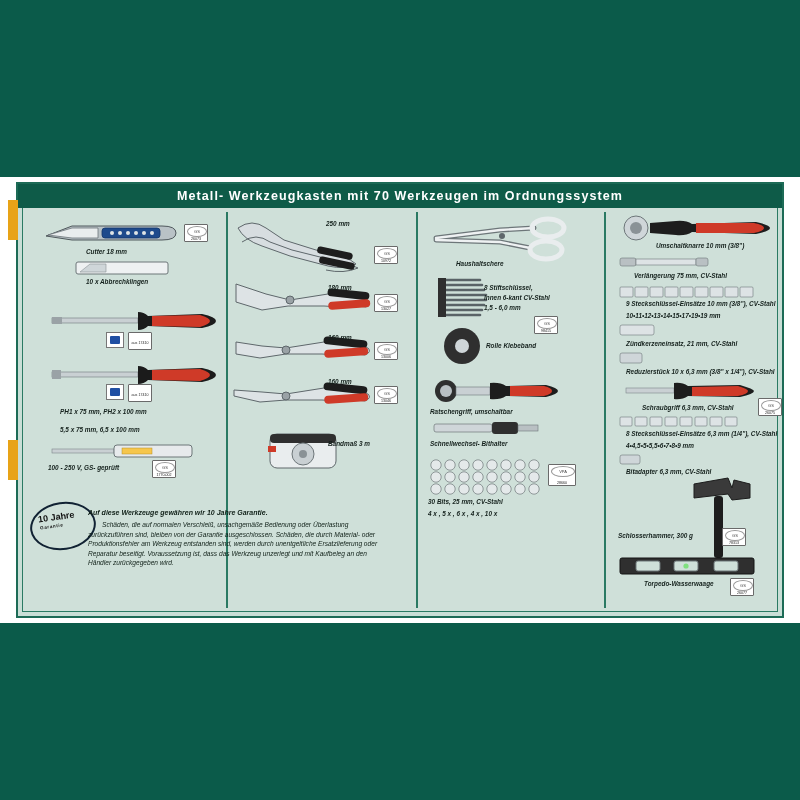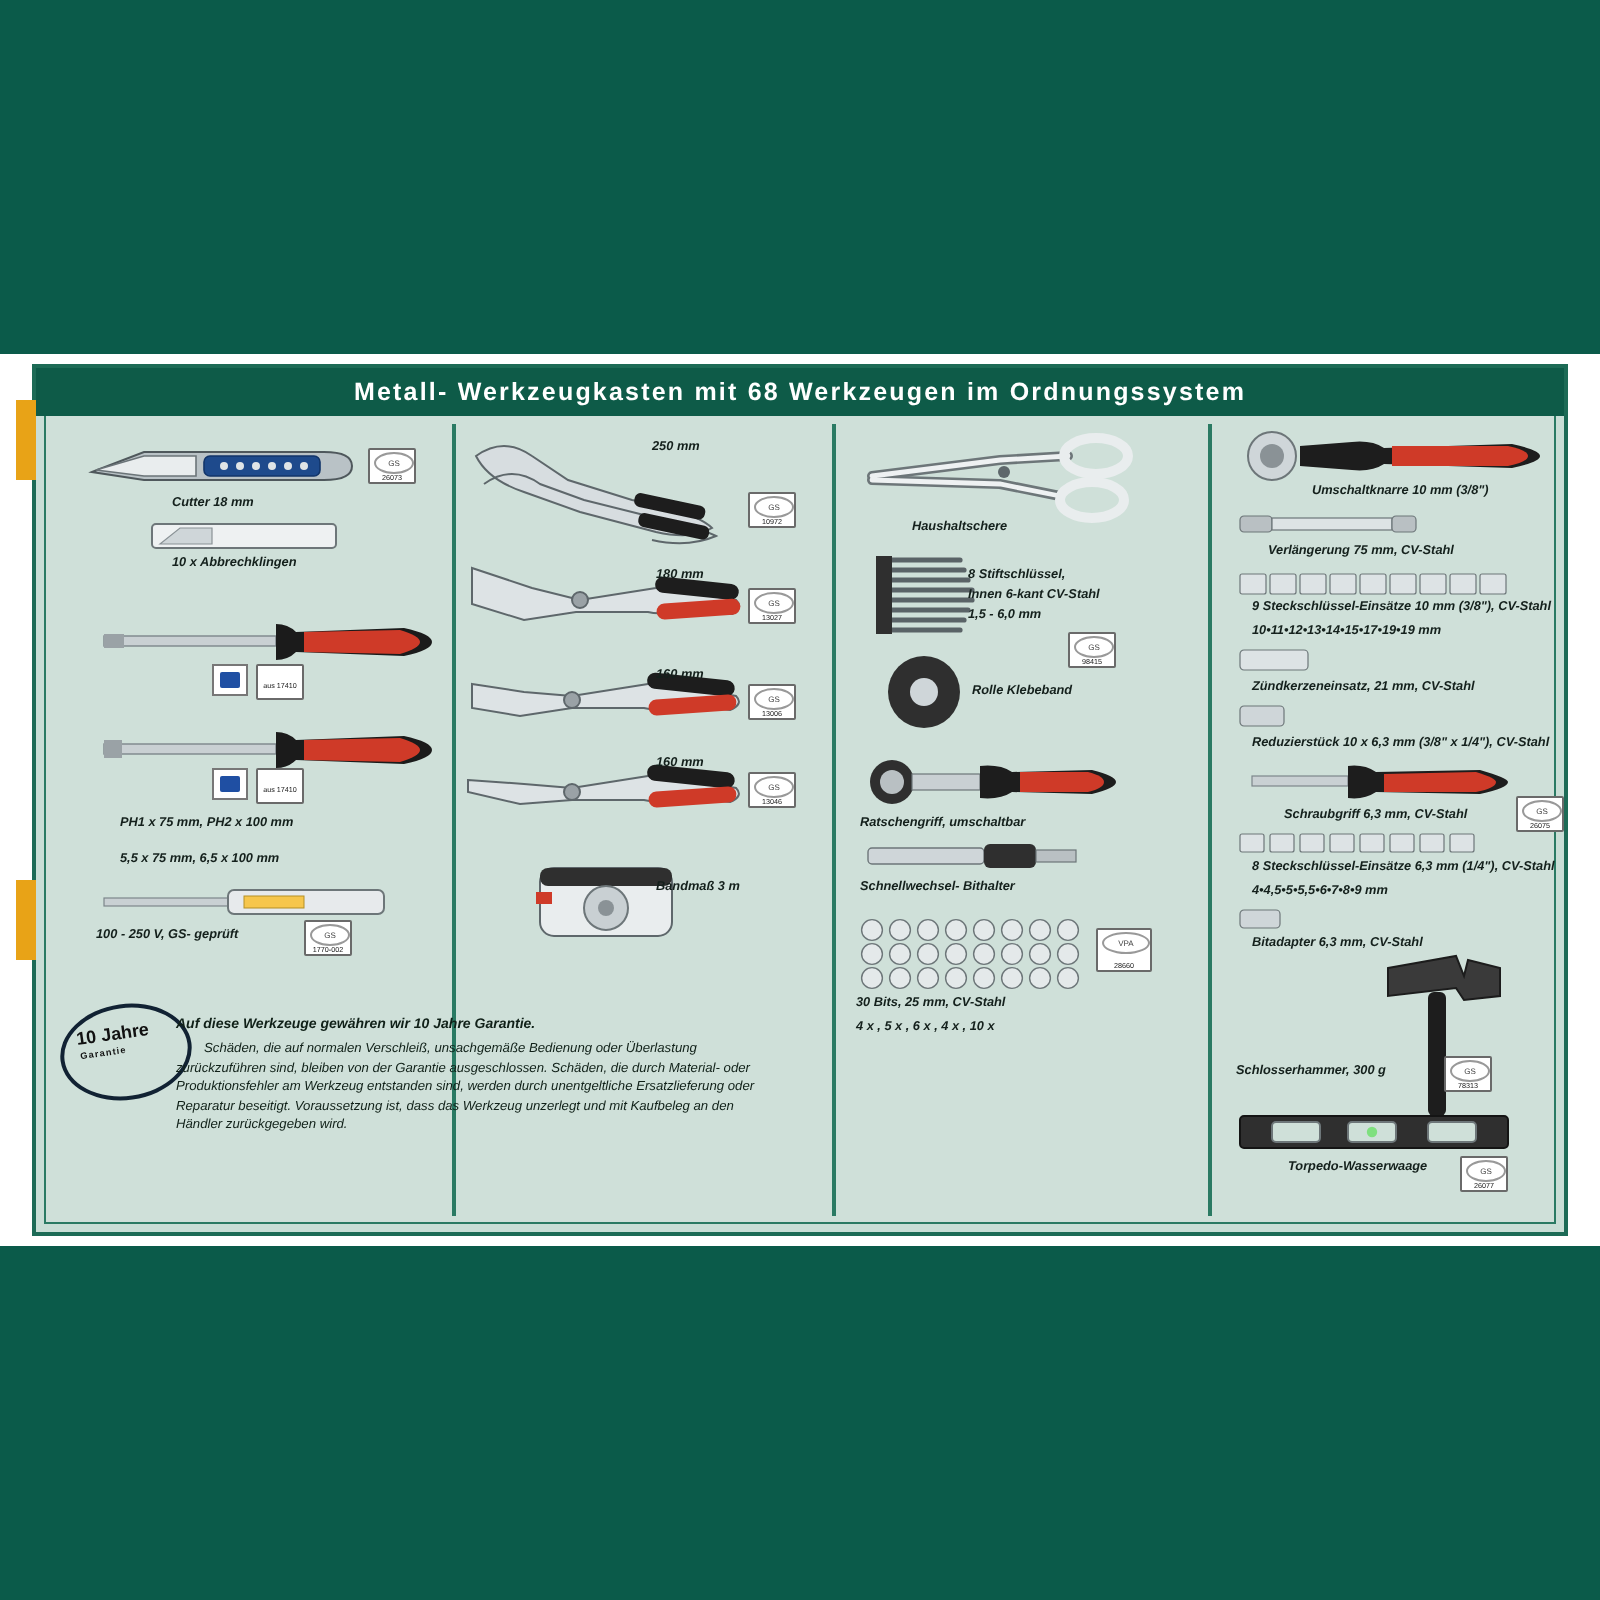--- a/index.html
+++ b/index.html
@@ -104,21 +104,21 @@
 
   <div class="page"></div>
   <div class="card">
     <div class="card-inner"></div>
   </div>
 
   <div class="tab t1"></div>
   <div class="tab t2"></div>
 
   <div class="titlebar">
-    <div class="title">Metall- Werkzeugkasten  mit 68 Werkzeugen  im  Ordnungssystem</div>
+    <div class="title">Metall- Werkzeugkasten  mit 70 Werkzeugen  im  Ordnungssystem</div>
   </div>
 
   <div class="sep s1"></div>
   <div class="sep s2"></div>
   <div class="sep s3"></div>
 
   <div class="col" style="left:24px;width:198px;">
 
     <div class="shape" style="left:18px;top:10px;width:140px;height:22px;">
       <svg width="140" height="22">

